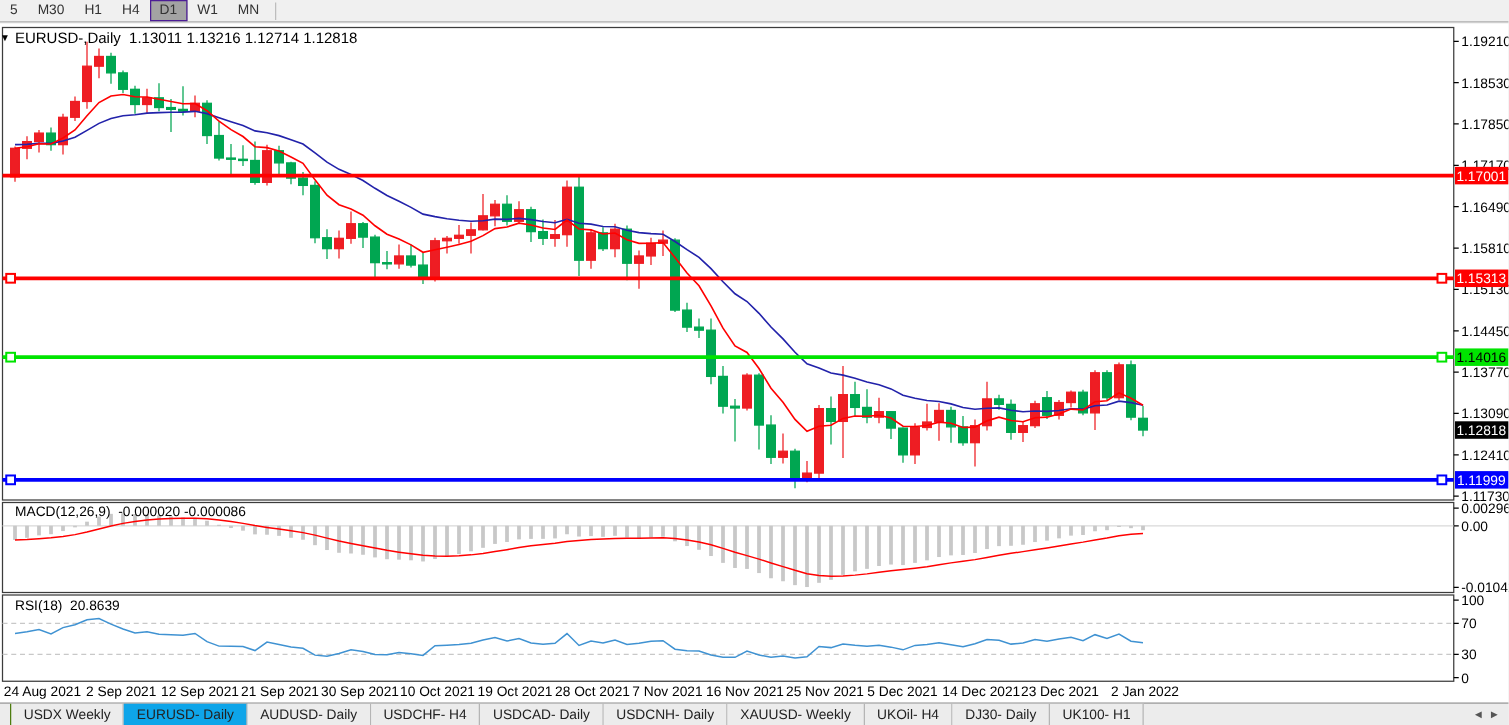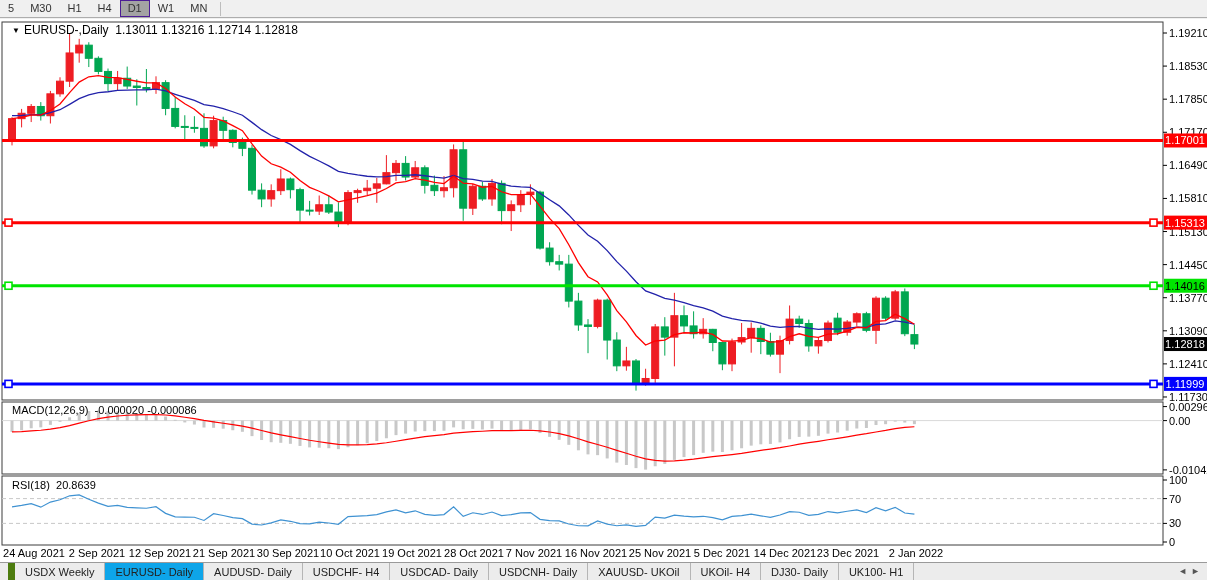--- a/index.html
+++ b/index.html
@@ -9,31 +9,31 @@
   
   .toolbar{position:absolute;top:0;left:0;right:0;height:18px;background:#f0f0f0;
            border-bottom:1px solid #adadad;display:flex;align-items:center;
            font-size:11px;color:#333}
   .tf{padding:1px 7px;cursor:pointer;border:1px solid transparent;line-height:13px;white-space:nowrap}
   .tf.active{background:#a3a3a3;border:1px solid #4c1d95}
   .tb-sep{width:1px;height:14px;background:#bdbdbd;margin:0 5px}
   
   svg{position:absolute;top:0;left:0}
   .overlay{position:absolute;color:#000;white-space:nowrap;z-index:5}
-  .chart-title{left:12px;top:23px;font-size:12px}
+  .chart-title{left:0;top:23px;font-size:12px}
   .chart-title .tri{font-size:8px;vertical-align:1px;margin-right:4px}
   .ind-label{font-size:11px}
   .macd-label{left:12px;top:404px}
   .rsi-label{left:12px;top:479px}
   
   .tabbar{position:absolute;left:0;right:0;top:562px;height:18px;background:#ececec;
           border-top:1px solid #9a9a9a;display:flex;align-items:stretch;
           font-size:11px;color:#222;padding-left:8px}
   .tab{padding:3px 10px 0 10px;border-right:1px solid #b5b5b5;cursor:pointer;white-space:nowrap;background:#ececec}
-  .tab:first-child{border-left:7px solid #4d7c0f}
+  .tab:first-child{border-left:1px solid #4d7c0f}
   .tab.active{background:#0ea5e9}
   .tab-arrows{position:absolute;right:3px;top:3px;font-size:9px;color:#555;letter-spacing:4px;cursor:pointer}
 </style>
 </head>
 <body>
 
 <div class="stage">
   <div class="toolbar" id="toolbar">
       <span class="tf">5</span>
       <span class="tf">M30</span>
@@ -430,19 +430,19 @@
     <span>20.8639</span>
   </div>
 
   <div class="tabbar" id="tabbar">
       <span class="tab">USDX Weekly</span>
       <span class="tab active">EURUSD- Daily</span>
       <span class="tab">AUDUSD- Daily</span>
       <span class="tab">USDCHF- H4</span>
       <span class="tab">USDCAD- Daily</span>
       <span class="tab">USDCNH- Daily</span>
-      <span class="tab">XAUUSD- UKOil</span>
+      <span class="tab">XAUUSD- Weekly</span>
       <span class="tab">UKOil- H4</span>
       <span class="tab">DJ30- Daily</span>
       <span class="tab">UK100- H1</span>
       <span class="tab-arrows">◄►</span>
     </div>
 </div>
 
 </body></html>

